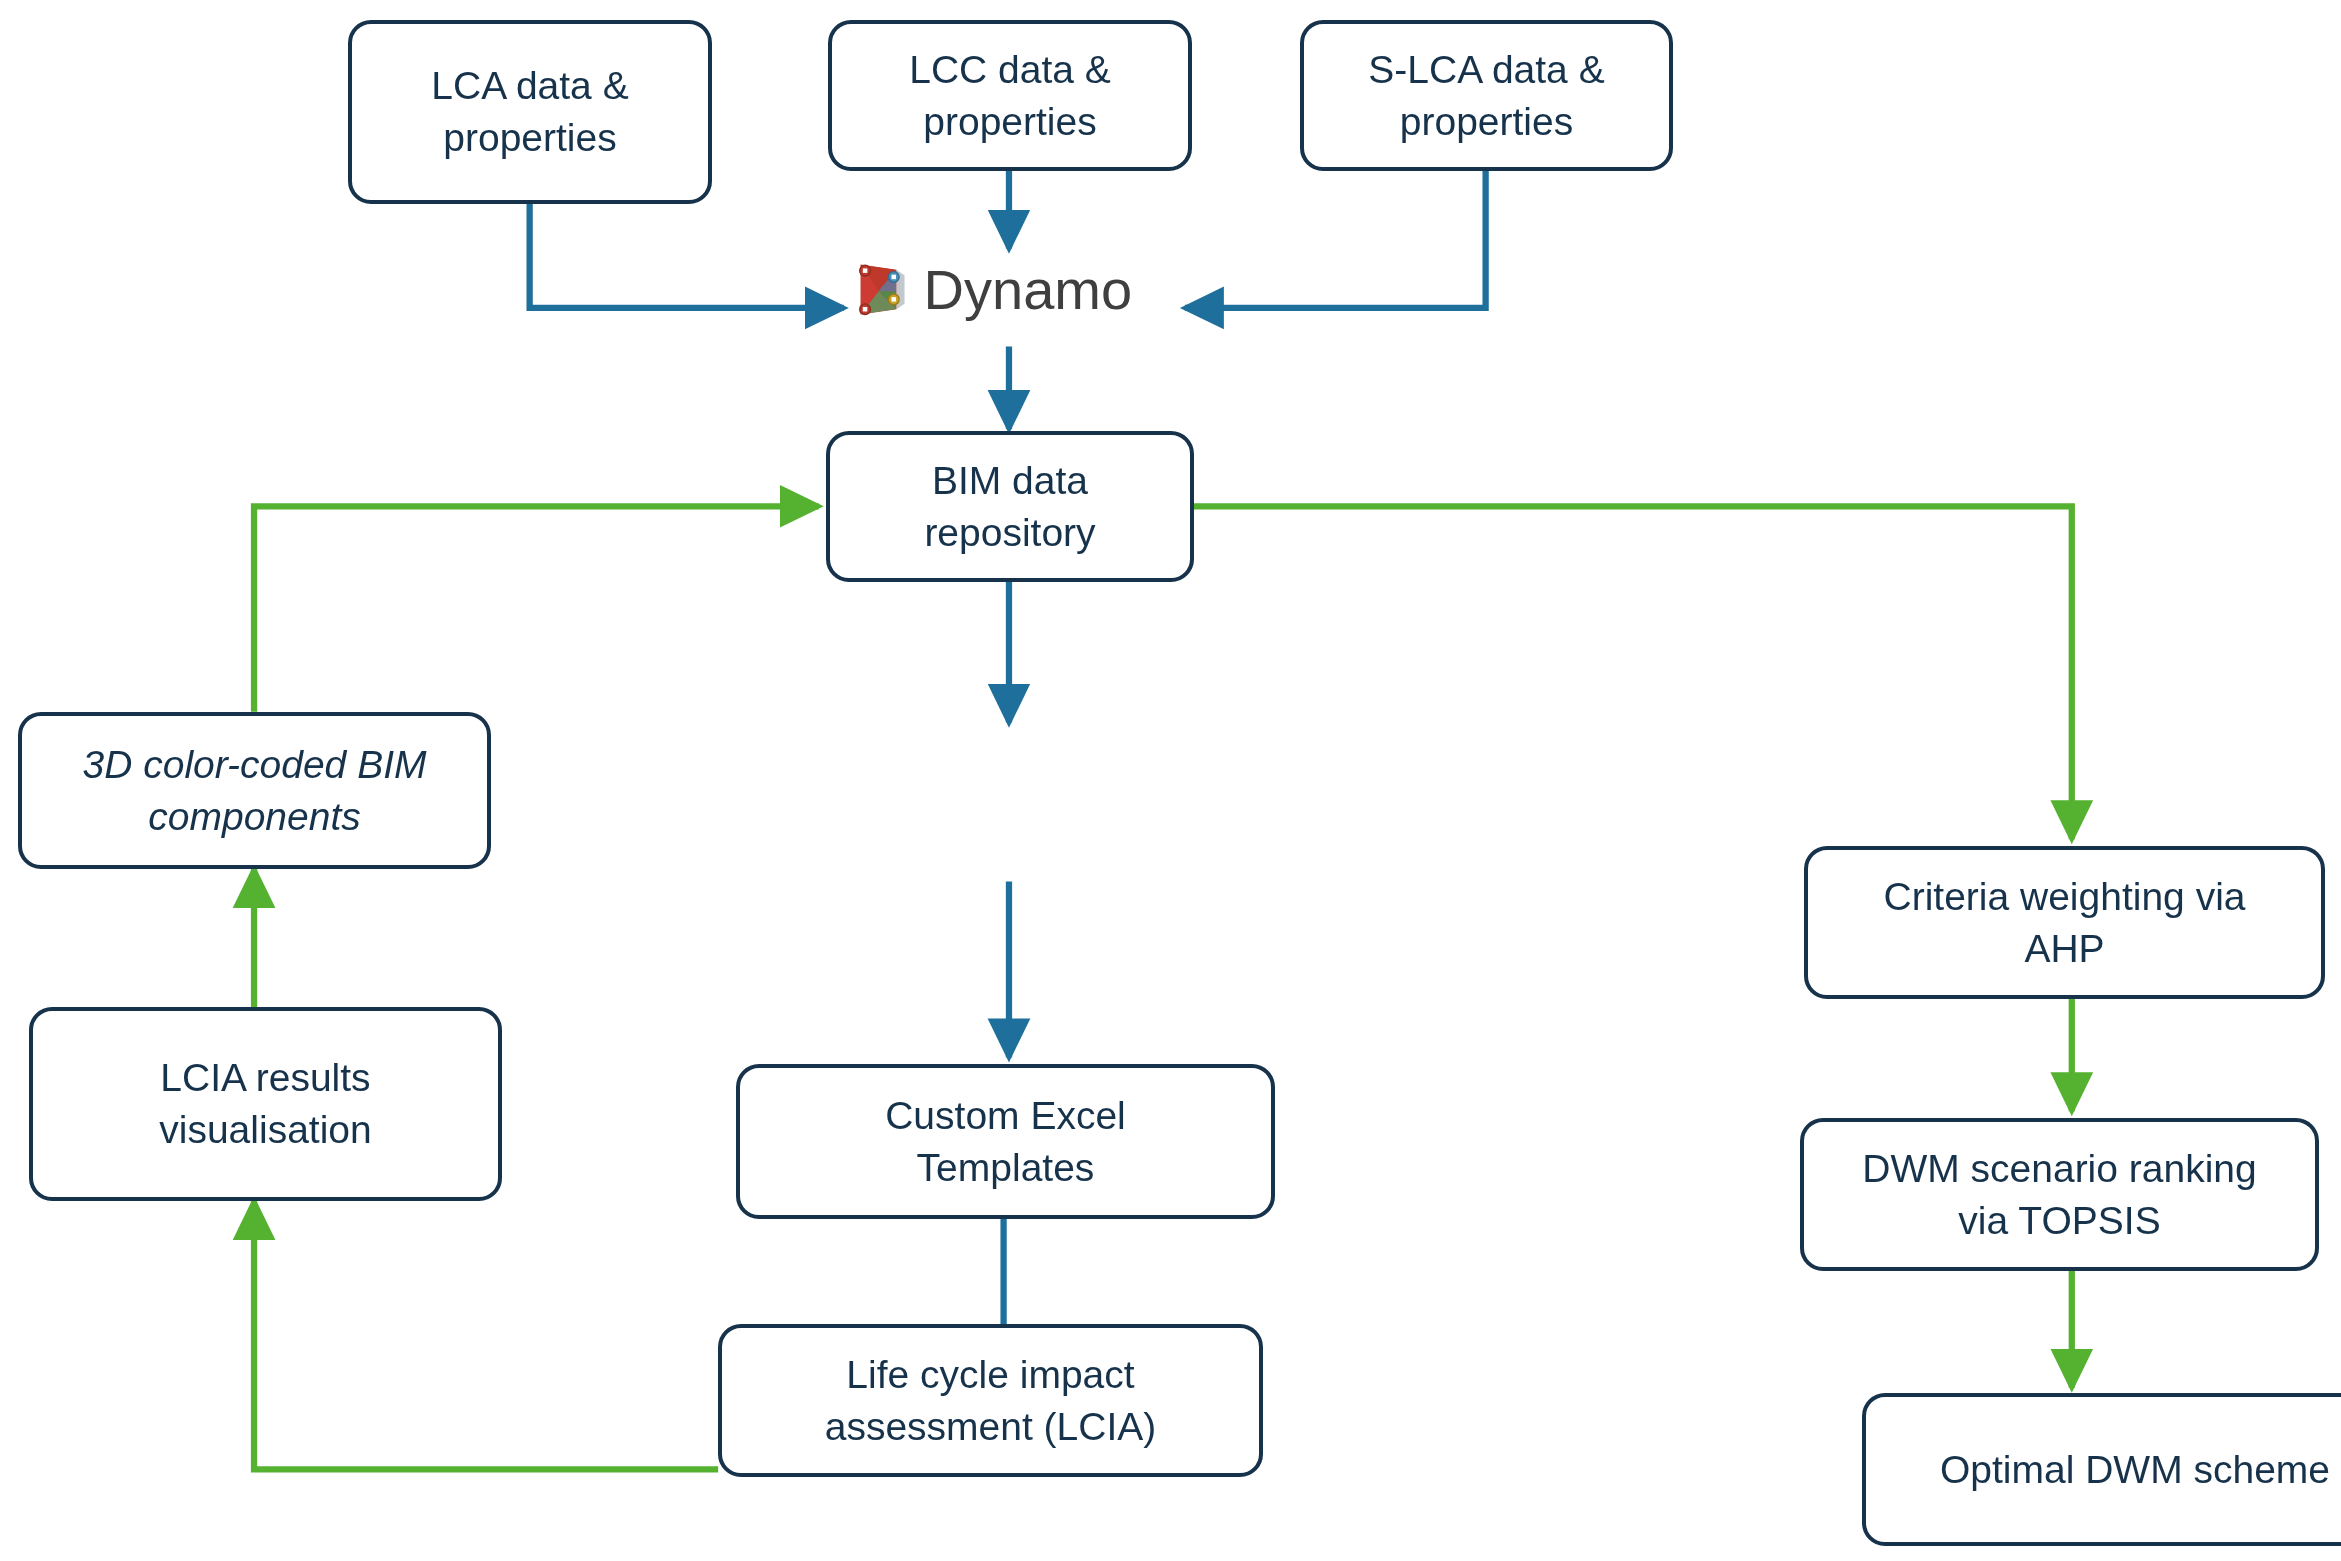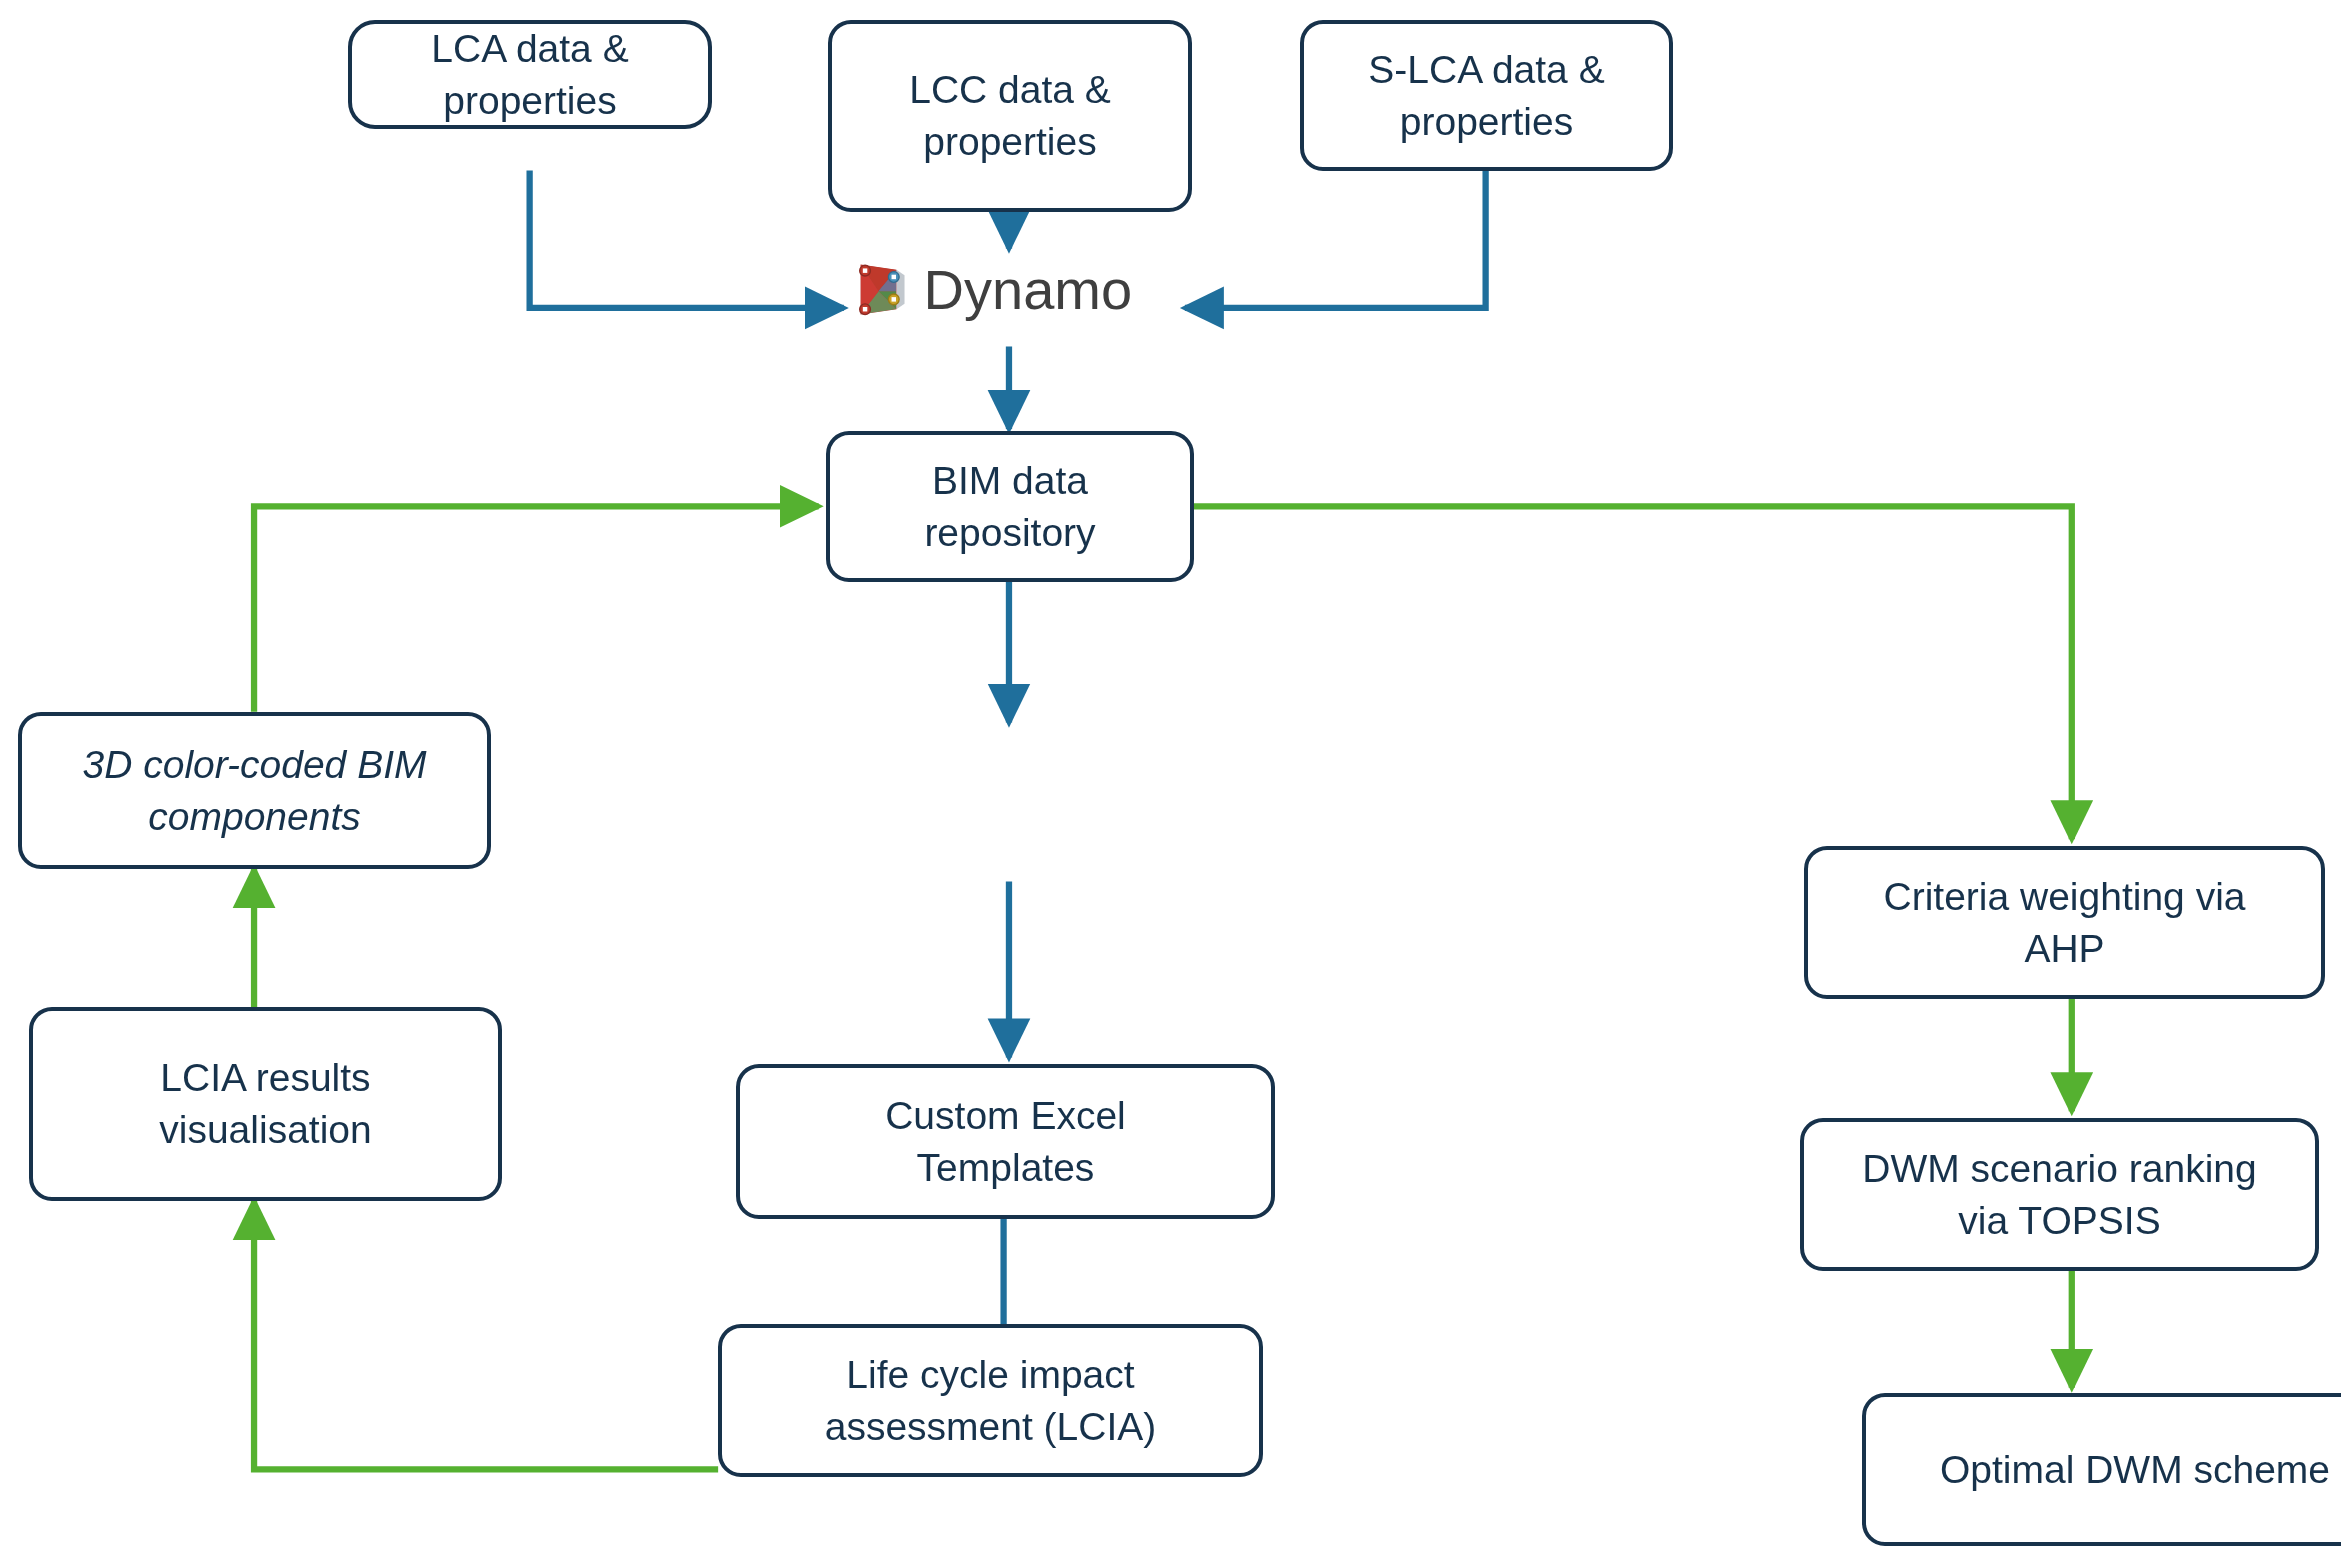--- a/index.html
+++ b/index.html
@@ -108,26 +108,26 @@
       <path d="M 283 793 L 283 564 L 912 564" marker-end="url(#arrow-green)"></path>
 
       <path d="M 1330 564 L 2308 564 L 2308 935" marker-end="url(#arrow-green)"></path>
 
       <path d="M 2308 1112 L 2308 1238" marker-end="url(#arrow-green)"></path>
 
       <path d="M 2308 1414 L 2308 1546" marker-end="url(#arrow-green)"></path>
     </g>
   </svg>
 
-  <div class="node" style="left:348px; top:20px; width:364px; height:109px;border-radius:27px;">
+  <div class="node" style="left:348px; top:20px; width:364px; height:184px;">
     <span class="node-label">LCA data &amp;
 properties</span>
   </div>
 
-  <div class="node" style="left:828px; top:20px; width:364px; height:192px;">
+  <div class="node" style="left:828px; top:20px; width:364px; height:151px;">
     <span class="node-label">LCC data &amp;
 properties</span>
   </div>
 
   <div class="node" style="left:1300px; top:20px; width:373px; height:151px;">
     <span class="node-label">S-LCA data &amp;
 properties</span>
   </div>
 
   <div class="dynamo-wrap" style="left:855px; top:259px;">

